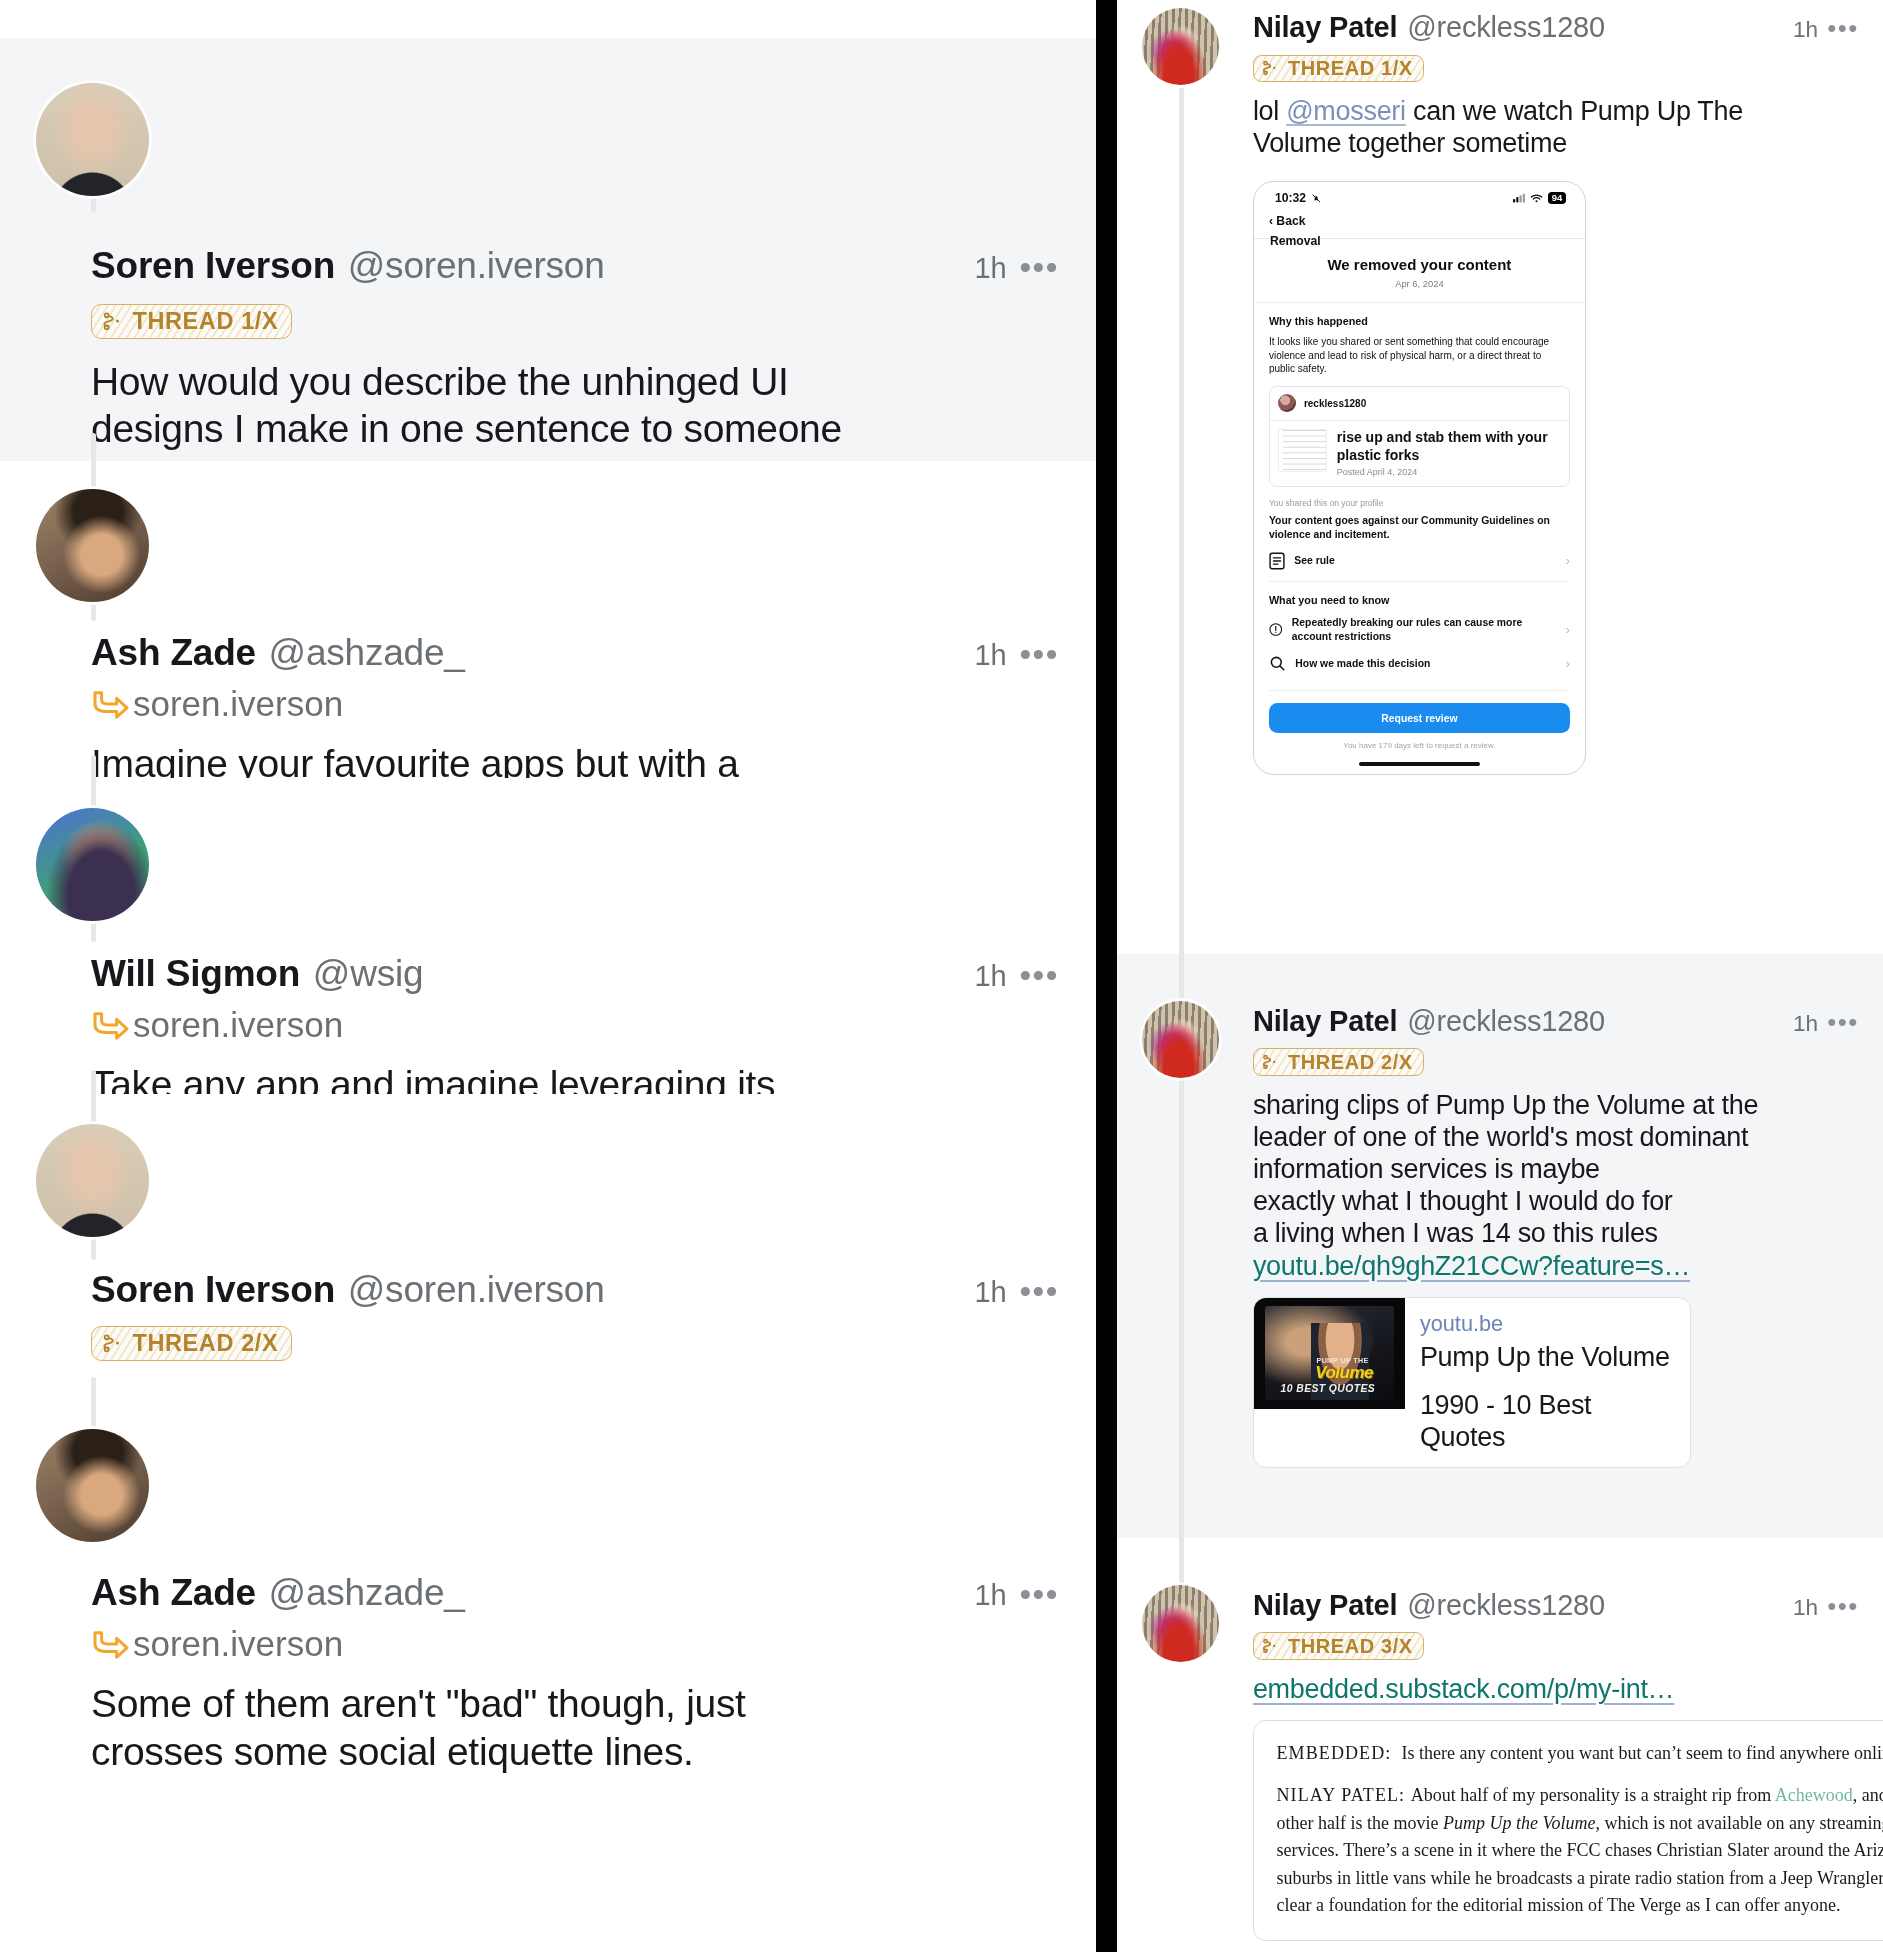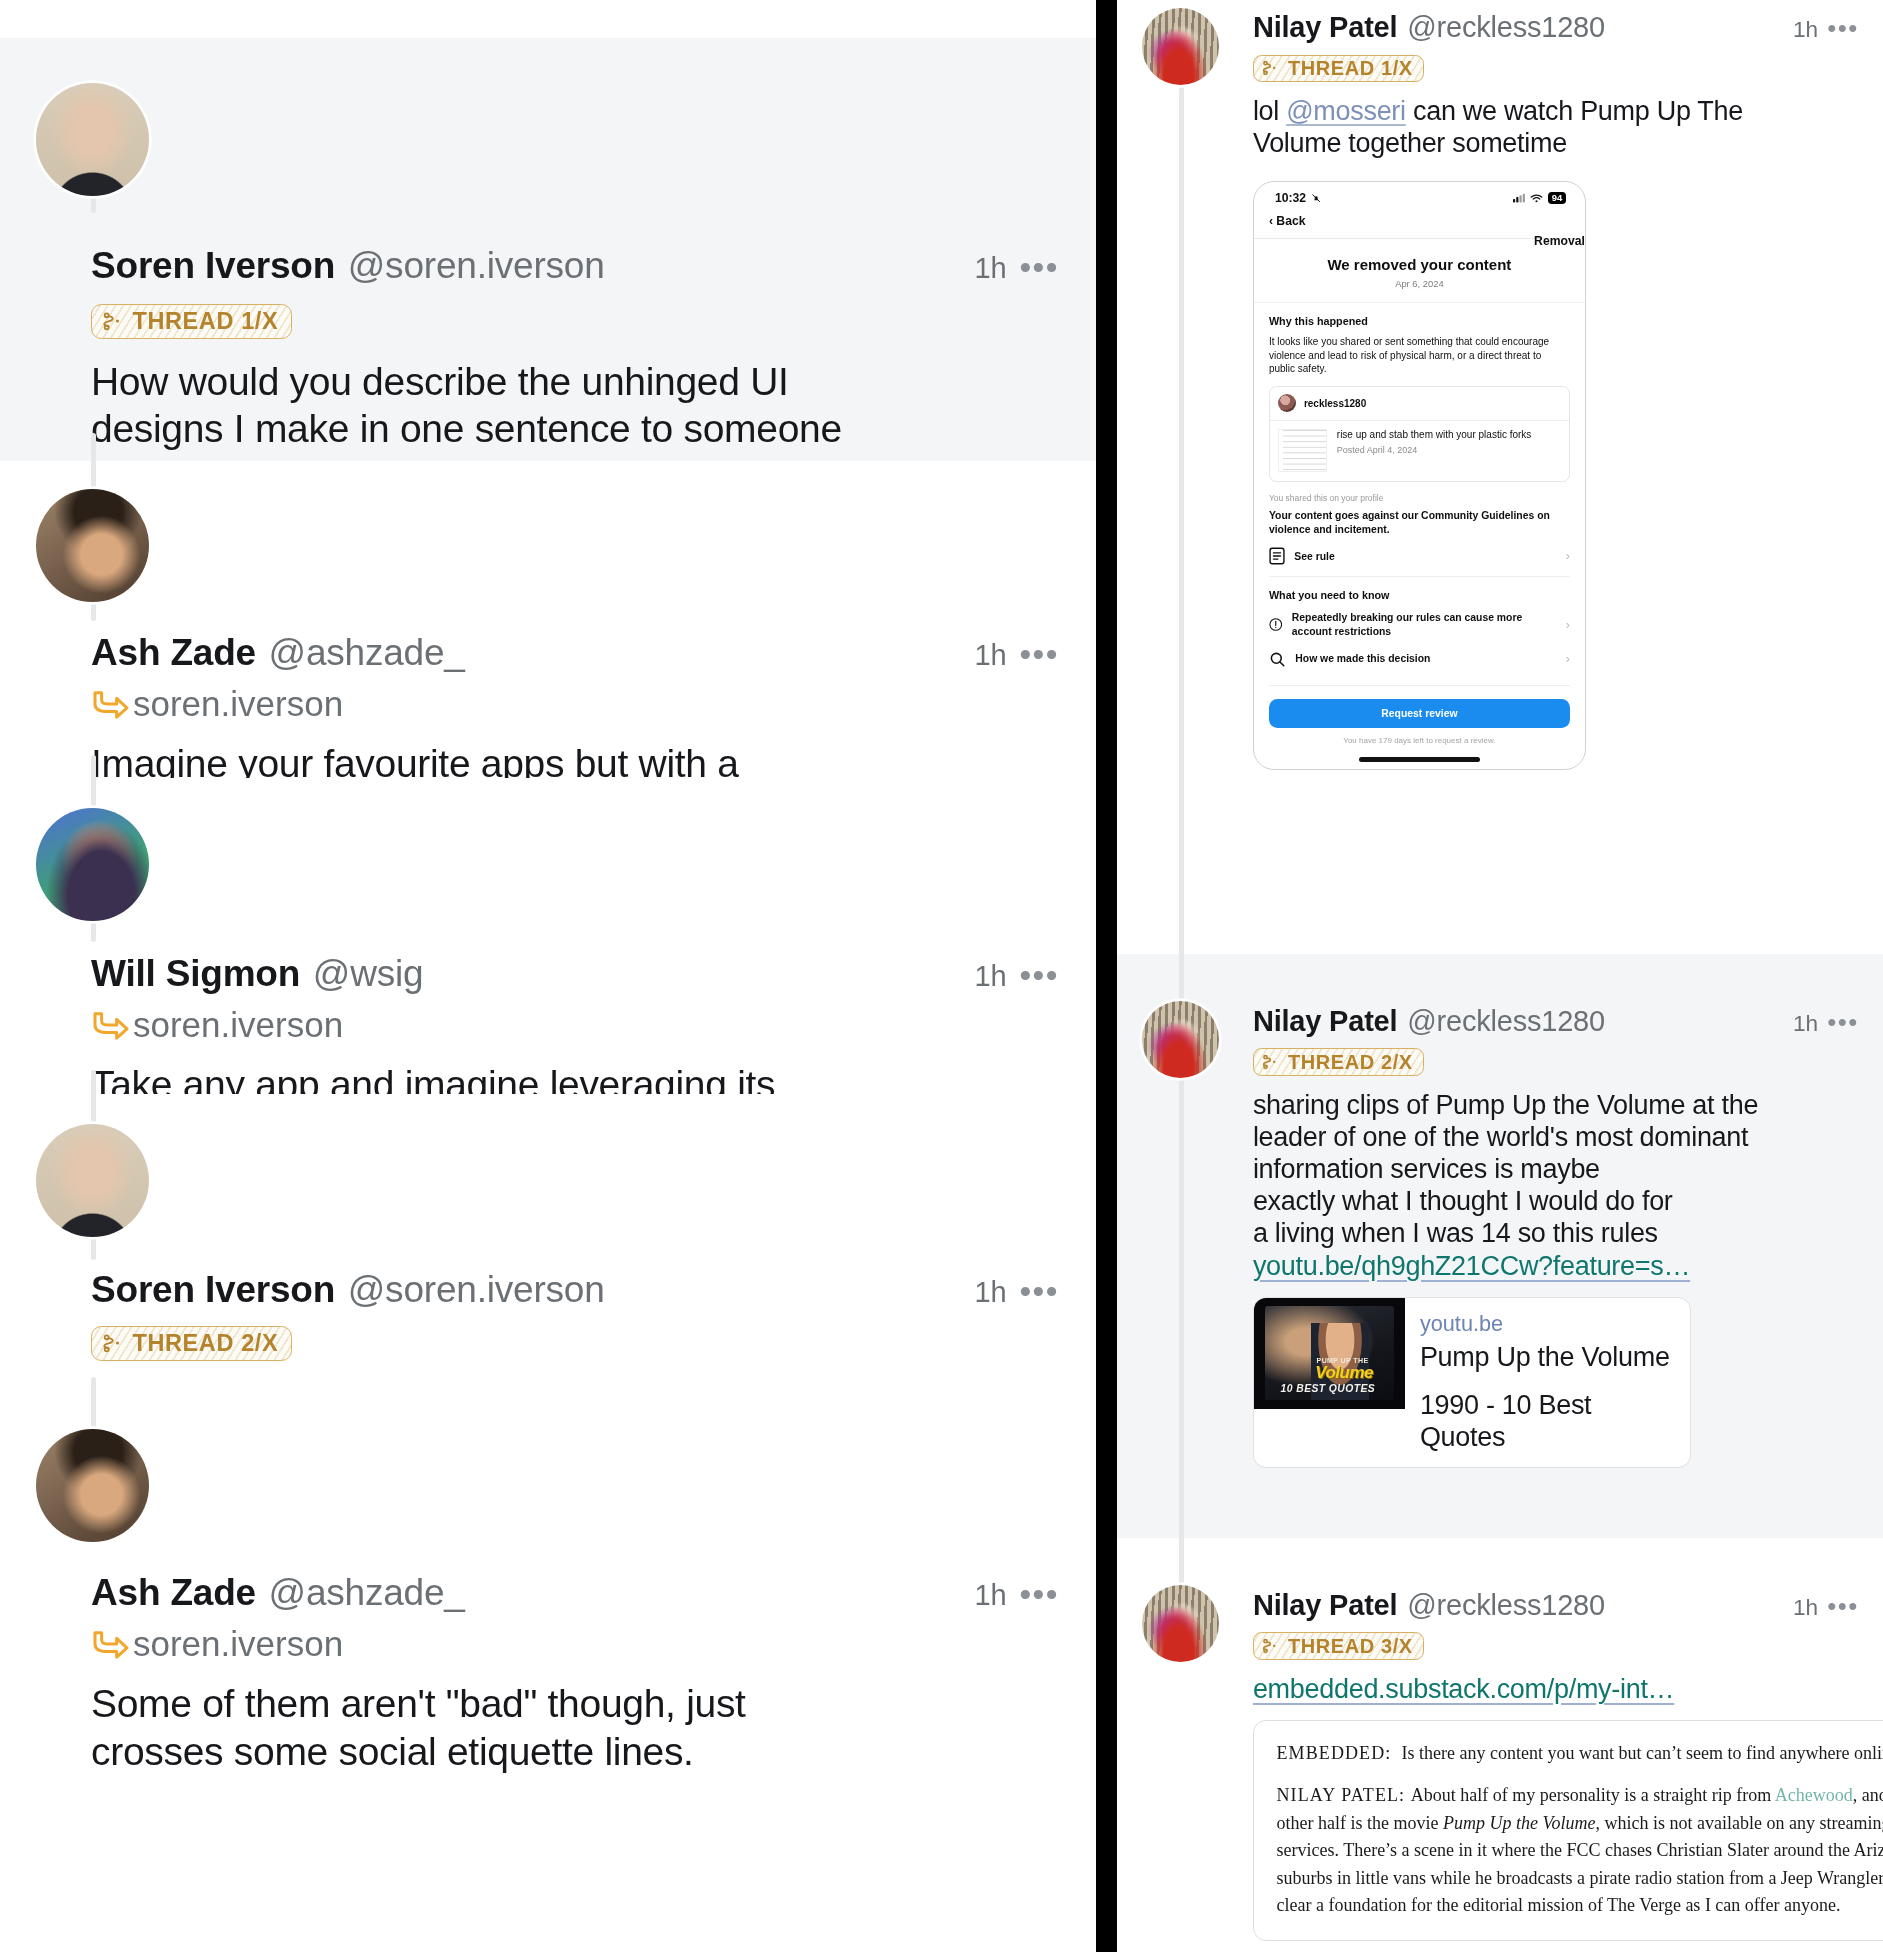--- a/index.html
+++ b/index.html
@@ -102,36 +102,36 @@
     border-radius: 21px; overflow: hidden;
     font-family: "Liberation Sans", sans-serif;
     color: #0f0f0f;
   }
   .ph-status { display: flex; align-items: center; justify-content: space-between;
                padding: 9.4px 19px 3.8px 21px; font-size: 12.2px; font-weight: 700; }
   .ph-status .right { display: flex; align-items: center; gap: 4.7px; }
   .ph-batt { background:#000; color:#fff; border-radius:3.8px; font-size:9.4px; padding:0.9px 3.8px; font-weight:700; }
   .ph-nav { display:flex; align-items:center; padding: 5.6px 15px 9.4px; border-bottom: 0.9px solid #e9e9e9; position: relative;}
   .ph-back { font-size: 12.2px; font-weight: 600; }
-  .ph-navtitle { position:absolute; left:4px; right:0; text-align:right; font-size:12.2px; font-weight:700;margin-top:40px; }
+  .ph-navtitle { position:absolute; left:16px; right:0; text-align:left; font-size:12.2px; font-weight:700;margin-top:40px; }
   .ph-title { text-align:center; font-size:15px; font-weight:700; margin-top: 17px; }
   .ph-date  { text-align:center; font-size:9.4px; color:#7c7c7c; margin-top: 5.6px; padding-bottom:13px; border-bottom:0.9px solid #eee;}
   .ph-sec { padding: 11.3px 15px 0; }
   .ph-h { font-size: 10.8px; font-weight: 700; }
   .ph-p { font-size: 10px; line-height: 1.35; margin-top: 8.5px; }
   .ph-card { border:0.9px solid #e4e4e4; border-radius:7.5px; margin-top: 10.4px; }
   .ph-card-top { display:flex; align-items:center; gap:7.5px; padding: 7.5px 8.5px; border-bottom:0.9px solid #ededed;}
   .ph-ava { width:18px; height:18px; border-radius:50%;
             background: radial-gradient(circle at 40% 35%, #d9a9a1 0 30%, #8c5a52 31% 60%, #5e3a36 61% 100%); }
   .ph-user { font-size:10px; font-weight:700; }
   .ph-card-bot { display:flex; gap:9.4px; padding: 8.5px; align-items:flex-start;}
   .ph-thumb { width:49px; height:43px; background:#fff; border:0.9px solid #efefef; flex:0 0 49px;
               background-image: repeating-linear-gradient(#d7d7d7 0 0.9px, transparent 0.9px 5.6px);
               background-size: 100% 5.6px; background-position: 3.8px 5.6px; background-repeat: repeat-y; }
-  .ph-ttl { font-size:10px; font-weight:400; line-height:1.25; }
+  .ph-ttl { font-size:14px; font-weight:700; line-height:1.25; }
   .ph-sub { font-size:9px; color:#8b8b8b; margin-top:2.8px; }
   .ph-small { font-size:8.5px; color:#9a9a9a; margin-top:11.3px; }
   .ph-strong { font-size:10.4px; font-weight:700; line-height:1.35; margin-top:5.6px; }
   .ph-row { display:flex; align-items:center; gap:9.4px; padding: 10.4px 0 10.4px; border-top:0; }
   .ph-row .rl { font-size:10.4px; font-weight:700; flex:1 1 auto; line-height:1.3; }
   .ph-row .chev { color:#b9b9b9; font-size:12.2px; }
   .ph-sep { height:0.9px; background:#eee; margin: 0 15px; }
   .ph-btn { background:#1a8cf0; color:#fff; text-align:center; font-size:10.4px; font-weight:700;
             padding:9.4px 0; border-radius:8.5px; margin: 12.2px 15px 0; }
   .ph-note { text-align:center; font-size:8px; color:#a4a4a4; margin-top:7.5px; }

